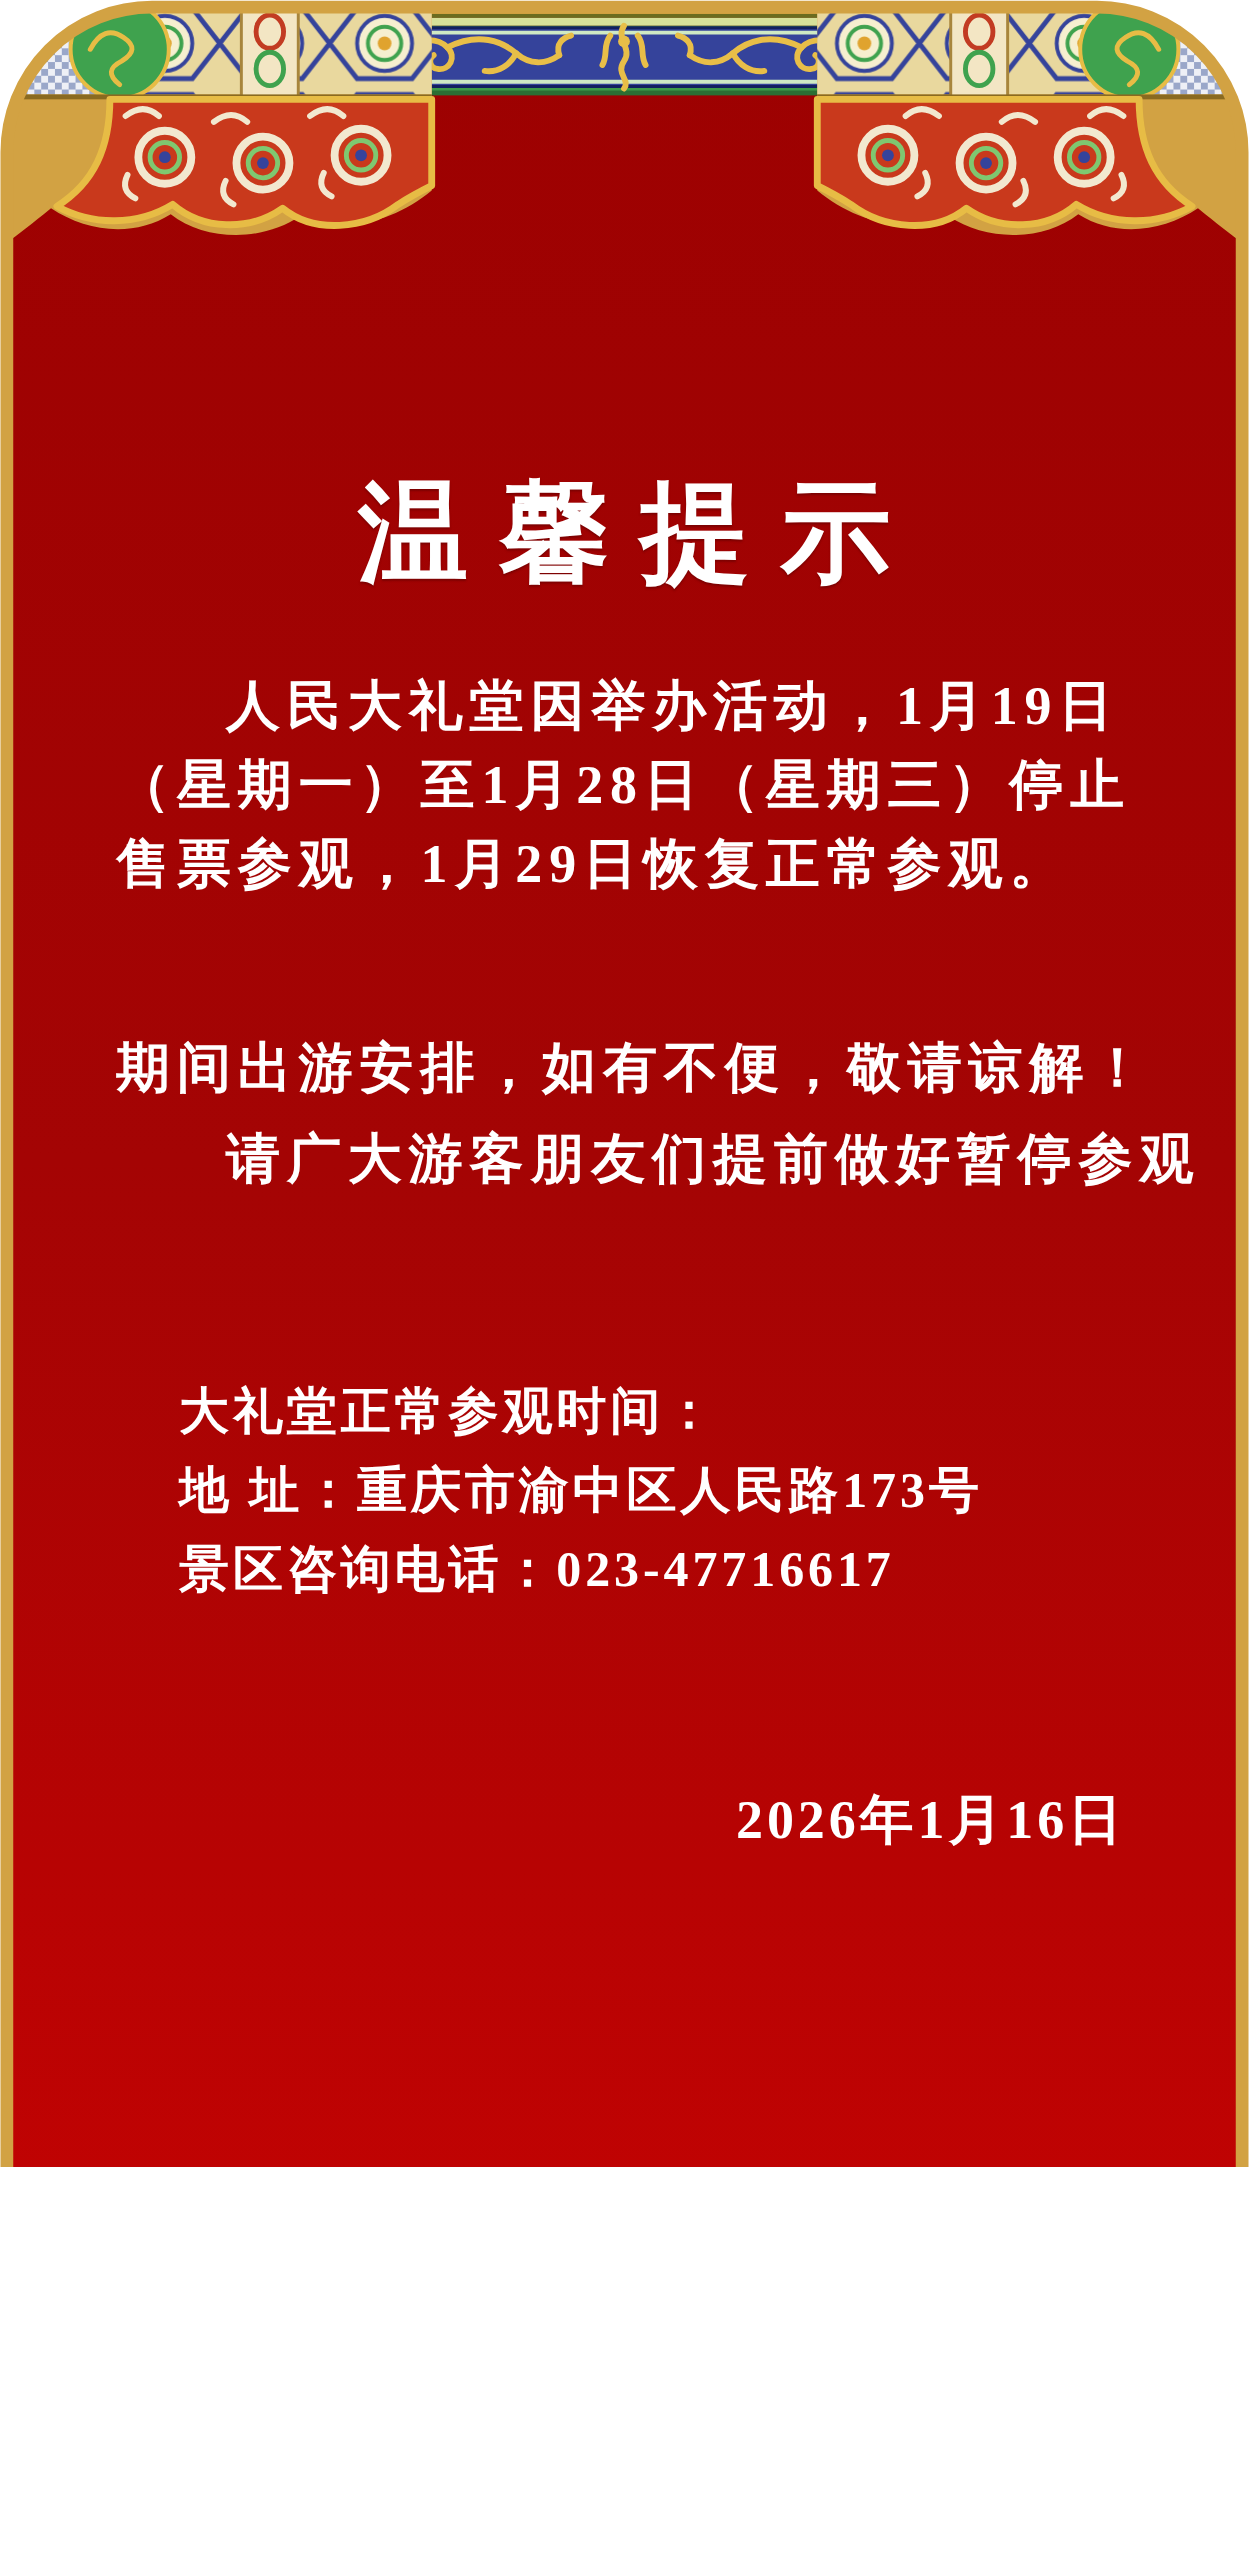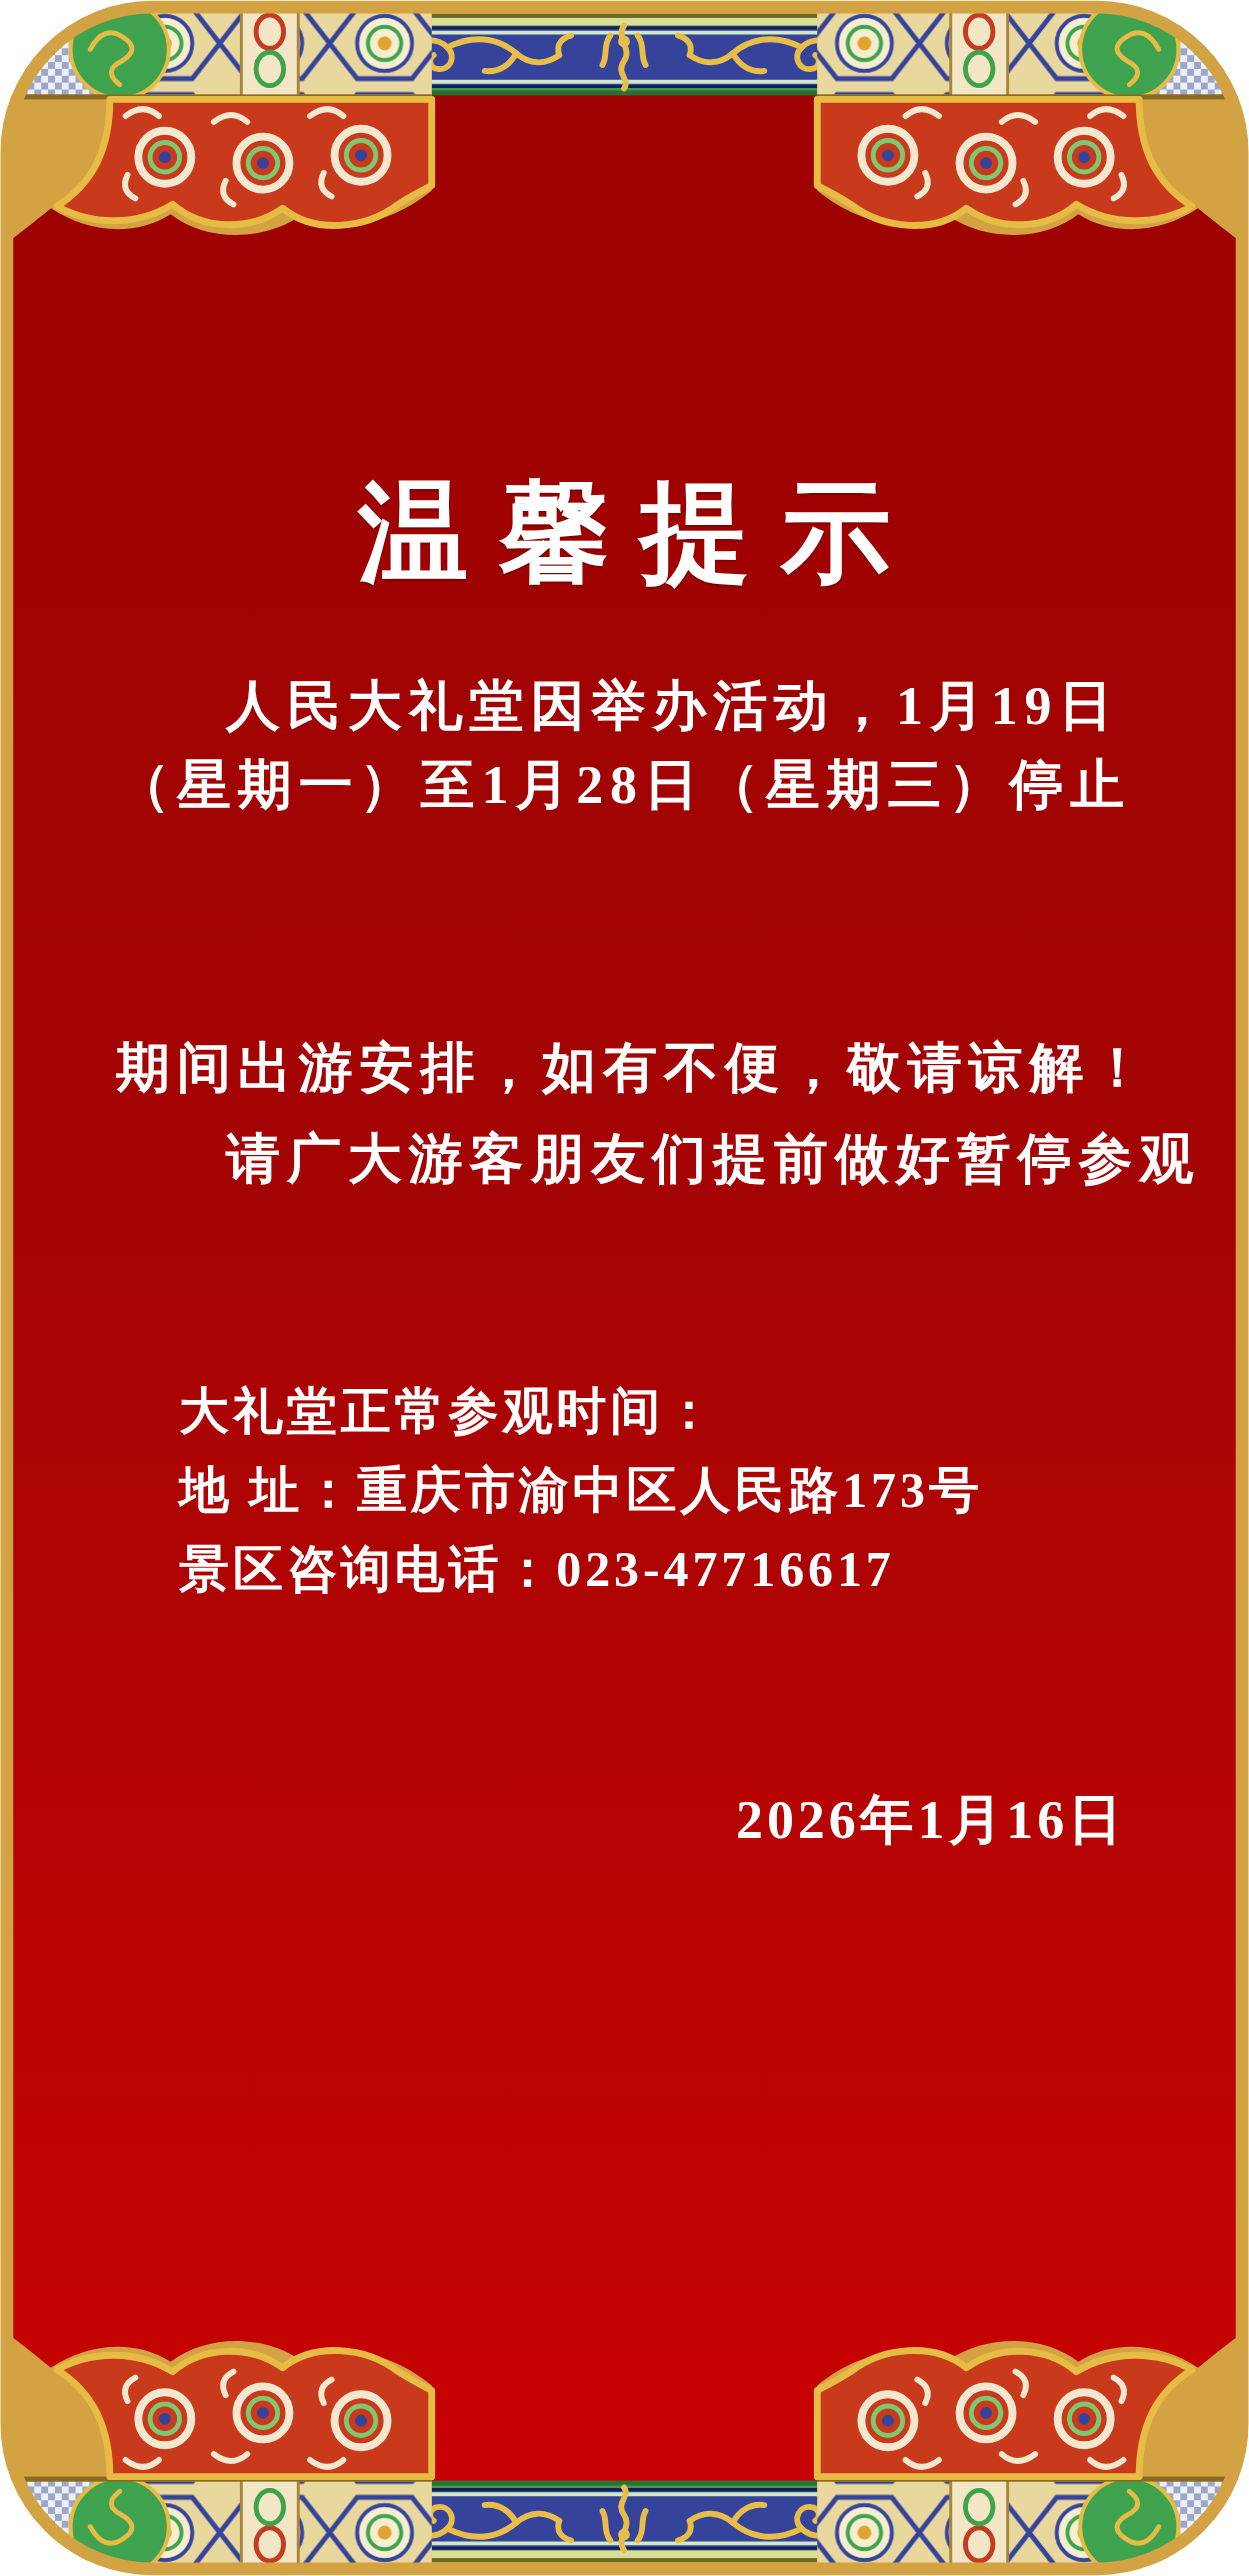--- a/index.html
+++ b/index.html
@@ -1,19 +1,19 @@
 <!DOCTYPE html>
 <html><head>
 <meta charset="utf-8">
 <style>
   html, body { margin: 0; padding: 0; background: #ffffff; }
   .page {
     position: relative;
     width: 1249px;
-    height: 2576px;
+    height: 2167px;
     background: #ffffff;
     overflow: hidden;
     font-family: "Liberation Serif", "DejaVu Serif", serif;
   }
   .frame-svg { position: absolute; left: 0; top: 0; width: 1249px; height: 2576px; display: block; }
   .txt { position: absolute; color: #ffffff; font-weight: bold; }
   .title {
     top: 459px; left: 0; right: 0;
     text-align: center;
     font-size: 110px;
@@ -132,20 +132,21 @@
     </g>
 
     <rect x="7" y="7" width="1259" height="2611" rx="148" fill="none" stroke="#d2a243" stroke-width="13"></rect>
   </svg>
 
   <div class="txt title">温馨提示</div>
 
   <div class="txt para p1">
     <div class="line indent">人民大礼堂因举办活动，1月19日</div>
     <div class="line">（星期一）至1月28日（星期三）停止</div>
+    <div class="line">售票参观，1月29日恢复正常参观。</div>
   </div>
 
   <div class="txt para p2">
     <div class="line">期间出游安排，如有不便，敬请谅解！</div>
     <div class="line indent">请广大游客朋友们提前做好暂停参观</div>
   </div>
 
   <div class="txt info">
     <div class="line">大礼堂正常参观时间：</div>
     <div class="line">地 址：重庆市渝中区人民路173号</div>

